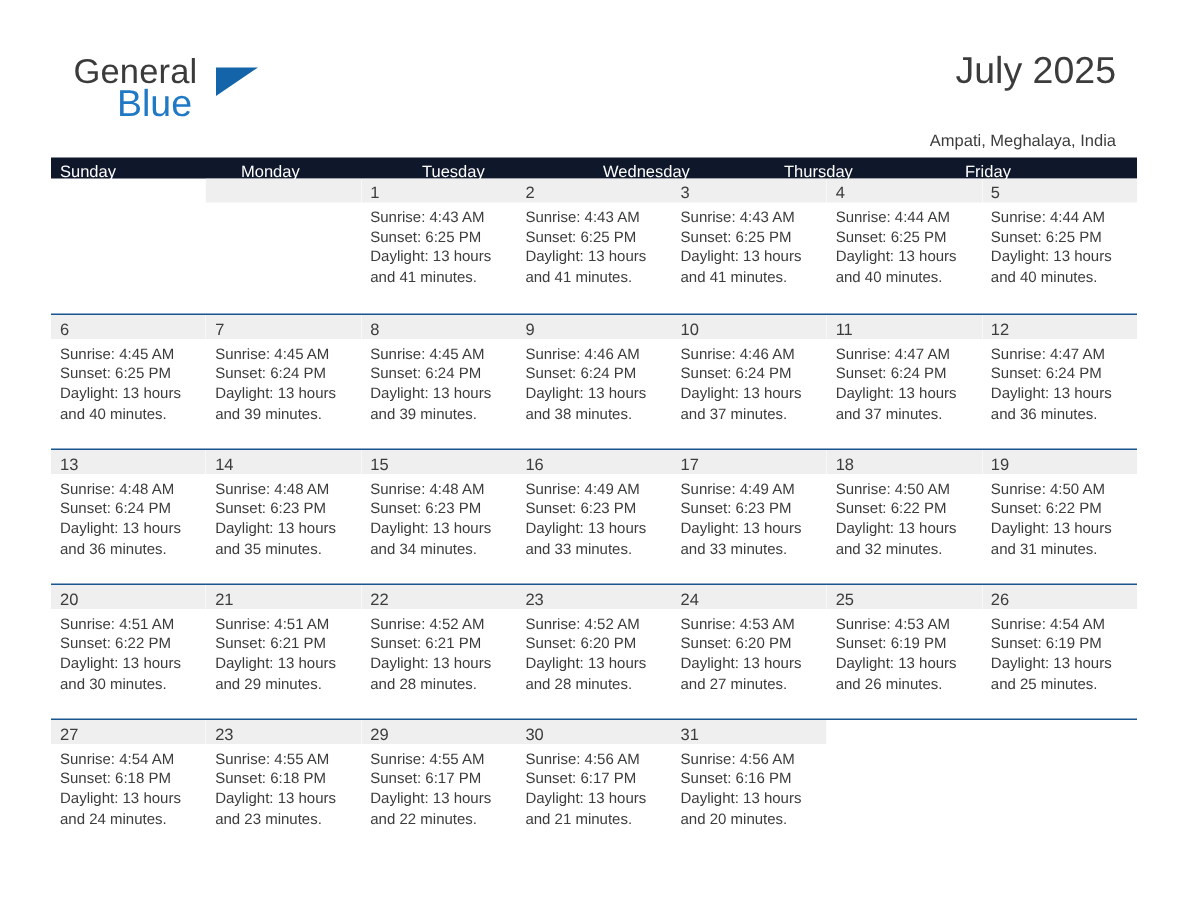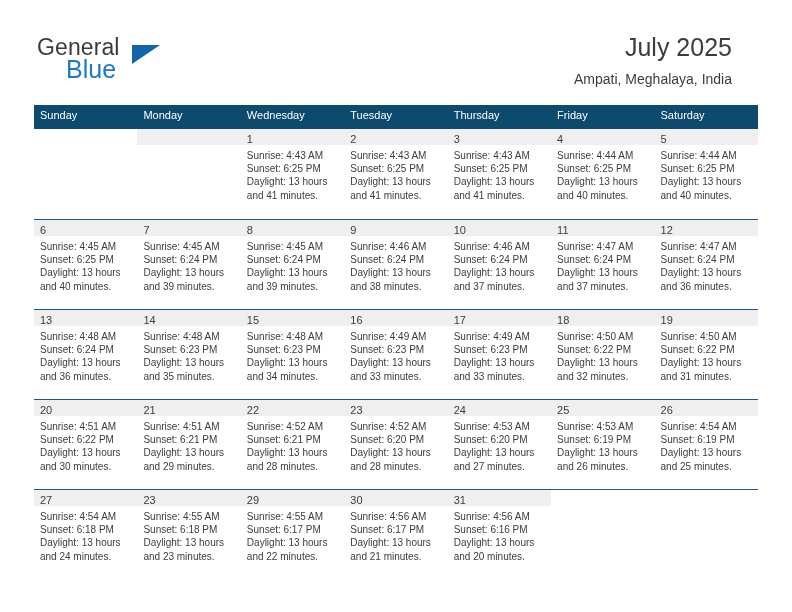--- a/index.html
+++ b/index.html
@@ -17,21 +17,21 @@
   .page {
     position: relative;
     width: 792px;
     height: 612px;
     box-sizing: border-box;
   }
 
   
   .header {
     position: absolute;
-    left: 4px;
+    left: 16px;
     top: 0;
     width: 764px;
     height: 104px;
   }
   .brand {
     position: absolute;
     left: 33px;
     top: 34px;
     width: 200px;
     height: 52px;
@@ -70,40 +70,40 @@
     text-align: right;
   }
   .cal-title {
     font-size: 25px;
     color: #3c3c3c;
     line-height: 34px;
     font-family: "Liberation Sans", sans-serif;
     white-space: nowrap;
   }
   .cal-subtitle {
-    margin-top: 7px;
-    font-size: 14px;
+    margin-top: 22px;
+    font-size: 11px;
     color: #3c3c3c;
     line-height: 17px;
     font-family: "Liberation Sans", sans-serif;
     white-space: nowrap;
   }
 
   
   .calendar {
     position: absolute;
     left: 34px;
     top: 105px;
     width: 724px;
   }
   .weekday-row {
     display: flex;
     width: 100%;
-    background: #0c4a6e;
-    height: 24px;
+    background: #0f172a;
+    height: 14px;
   }
   .weekday {
     flex: 1 1 0;
     color: #ffffff;
     font-size: 11px;
     line-height: 20px;
     padding-left: 6px;
     box-sizing: border-box;
     font-family: "Liberation Sans", sans-serif;
     white-space: nowrap;
@@ -174,25 +174,24 @@
       <div class="cal-title">July 2025</div>
       <div class="cal-subtitle">Ampati, Meghalaya, India</div>
     </div>
 
   </div>
 
   <div class="calendar">
     <div class="weekday-row" id="weekday-row">
         <div class="weekday">Sunday</div>
         <div class="weekday">Monday</div>
+        <div class="weekday">Tuesday</div>
         <div class="weekday">Wednesday</div>
-        <div class="weekday">Tuesday</div>
         <div class="weekday">Thursday</div>
         <div class="weekday">Friday</div>
-        <div class="weekday">Saturday</div>
       </div>
     <div id="calendar-body">
         <div class="week-row">
           <div class="day-cell blank">
             <div class="day-num-band"><span class="day-num"></span></div>
           </div>
           <div class="day-cell empty">
             <div class="day-num-band"><span class="day-num"></span></div>
           </div>
           <div class="day-cell">

